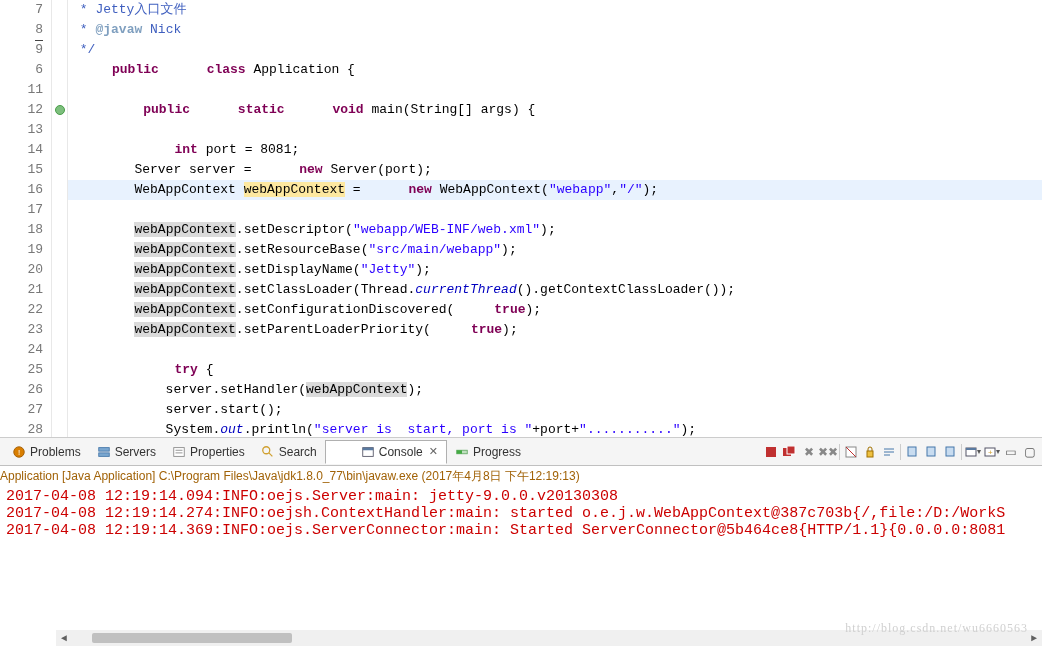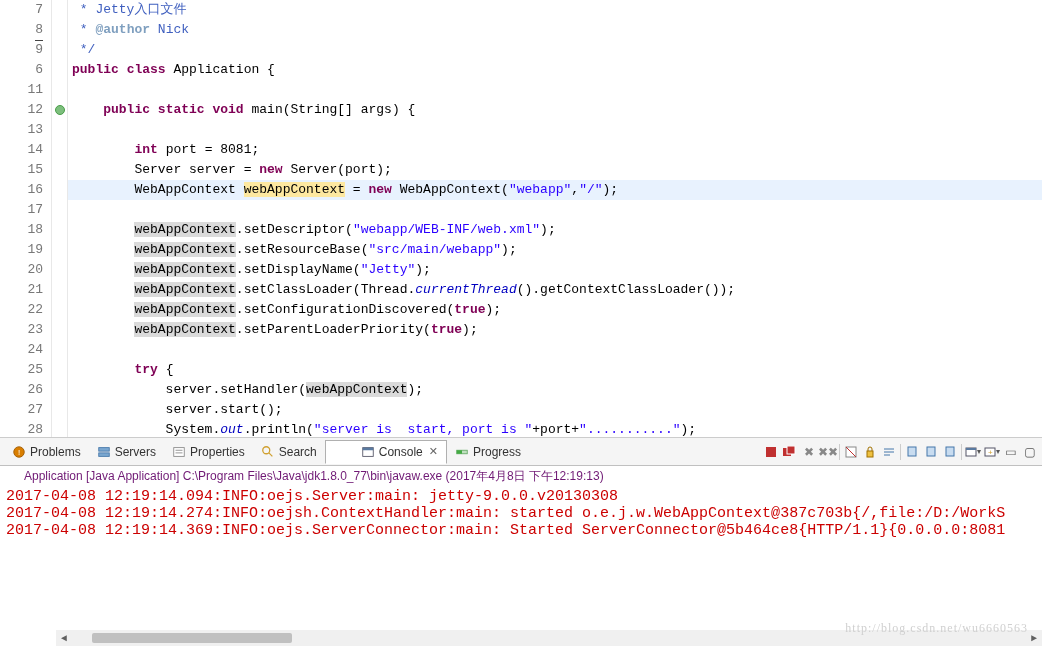--- a/index.html
+++ b/index.html
@@ -48,21 +48,21 @@
   overflow: hidden;
   position: relative;
 }
 .code-line {
   height: 20px;
   line-height: 20px;
   white-space: pre;
   padding-left: 4px;
 }
 .code-line.hl { background: #e8f2fe; }
-.kw { color: #7f0055; font-weight: bold; }
+.kw { color: #7f0055; font-weight: bold; margin-left: 40px; }
 .com { color: #3f5fbf; }
 .com-tag { color: #7f9fbf; font-weight: bold; }
 .str { color: #2a00ff; }
 .id-hl { background: #fde8a0; }
 .id-ref { background: #dadada; }
 .fld { color: #0000c0; font-style: italic; }
 .scroll-h {
   position: absolute;
   bottom: 0; left: 56px; right: 0; height: 16px;
   background: #f0f0f0;
@@ -121,23 +121,23 @@
   display: flex; align-items: center; justify-content: center;
   font-size: 12px;
   cursor: pointer;
 }
 
 
 .console-header {
   height: 20px;
   font-family: Tahoma, sans-serif;
   font-size: 12px;
-  padding: 2px 24px;
-  background: #fff;
-  color: #701a75;
+  padding: 2px 0;
+  background: #fff;
+  color: #a16207;
 }
 .console-body {
   font-family: "Courier New", monospace;
   font-size: 15px;
   padding: 2px 6px;
   line-height: 17px;
   background: #fff;
 }
 .console-body .red { color: #cc0000; }
 .watermark {
@@ -177,21 +177,21 @@
       <div class="ln">25</div>
       <div class="ln">26</div>
       <div class="ln">27</div>
       <div class="ln">28</div>
     </div>
   <div class="ruler-bar" id="ruler">
       <div class="ruler-mark" style="top: 105px; background: rgb(125, 191, 125); border: 1px solid rgb(74, 158, 74);"></div>
     </div>
   <div class="code-area" id="code">
       <div class="code-line "> <span class="com">* Jetty入口文件</span></div>
-      <div class="code-line "> <span class="com">* <span class="com-tag">@author</span> Nick</span></div>
+      <div class="code-line "> <span class="com">* <span class="com-tag">@javaw</span> Nick</span></div>
       <div class="code-line "> <span class="com">*/</span></div>
       <div class="code-line "><span class="kw">public</span> <span class="kw">class</span> Application {</div>
       <div class="code-line ">&nbsp;</div>
       <div class="code-line ">    <span class="kw">public</span> <span class="kw">static</span> <span class="kw">void</span> main(String[] args) {</div>
       <div class="code-line ">&nbsp;</div>
       <div class="code-line ">        <span class="kw">int</span> port = 8081;</div>
       <div class="code-line ">        Server server = <span class="kw">new</span> Server(port);</div>
       <div class="code-line hl">        WebAppContext <span class="id-hl">webAppContext</span> = <span class="kw">new</span> WebAppContext(<span class="str">"webapp"</span>,<span class="str">"/"</span>);</div>
       <div class="code-line ">&nbsp;</div>
       <div class="code-line ">        <span class="id-ref">webAppContext</span>.setDescriptor(<span class="str">"webapp/WEB-INF/web.xml"</span>);</div>

